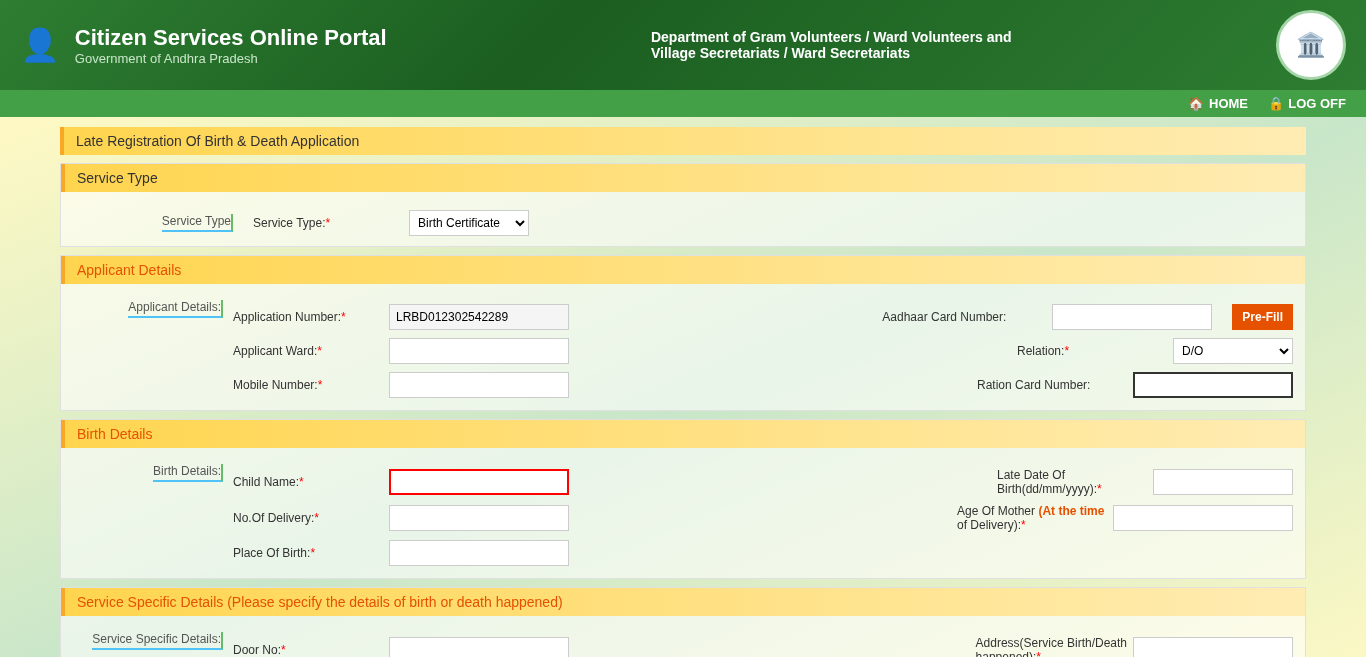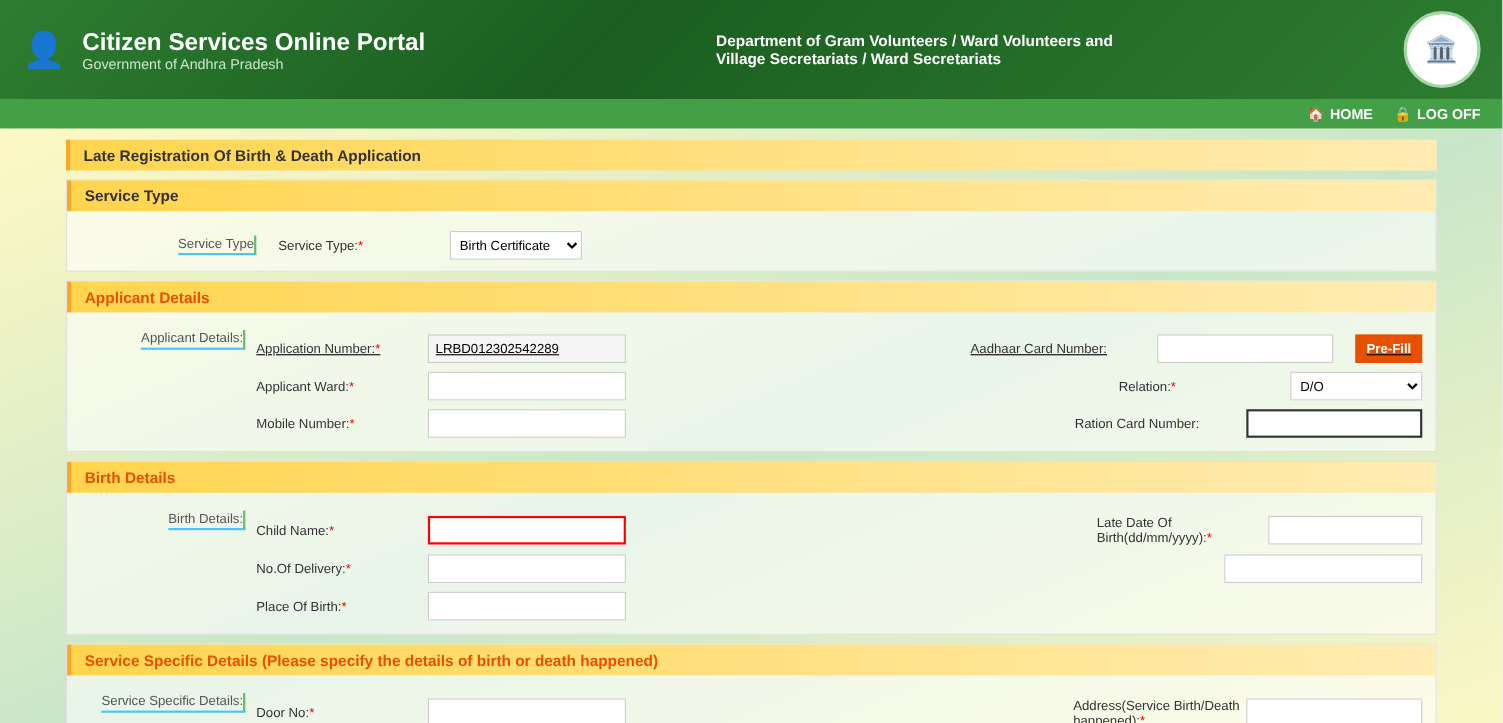--- a/index.html
+++ b/index.html
@@ -70,21 +70,21 @@
       background: linear-gradient(to bottom right, #fff9c4, #c8e6c9, #fff9c4);
       padding: 10px 60px;
       min-height: 550px;
     }
 
     
     .section-header {
       background: linear-gradient(to right, #ffd54f, #ffecb3);
       border-left: 4px solid #f9a825;
       padding: 6px 12px;
-      font-weight: bold;
+      font-weight: normal;
       font-size: 14px;
       color: #333;
       margin-bottom: 8px;
     }
 
     
     .form-section {
       background: rgba(255,255,255,0.6);
       border: 1px solid #e0e0e0;
       margin-bottom: 8px;
@@ -251,21 +251,21 @@
   <div class="form-section">
     <div class="section-header" style="color:#e65100;">
       <span>Applicant Details</span>
     </div>
     <div style="display:flex; padding:8px 12px; gap:0;">
       <div class="section-label-col">
         <span class="label-text">Applicant Details:</span>
       </div>
       <div style="flex:1;">
 
-        <div class="form-row" style="padding:4px 0;text-decoration:underline;">
+        <div class="form-row" style="padding:4px 0;">
           <div class="field-row" style="flex:1;">
             <span class="field-label">
               <span>Application Number:</span><span style="color:red;">*</span>
             </span>
             <input type="text" class="app-number-input" value="LRBD012302542289" style="">
           </div>
           <div class="field-row" style="flex:1; justify-content:flex-end; gap:20px;">
             <span class="field-label">
               <span>Aadhaar Card Number:</span>
             </span>
@@ -338,20 +338,25 @@
         </div>
 
         <div class="form-row" style="padding:4px 0;">
           <div class="field-row" style="flex:1;">
             <span class="field-label">
               <span>No.Of Delivery:</span><span style="color:red;">*</span>
             </span>
             <input type="text" style="width: 180px;">
           </div>
           <div class="field-row" style="flex:1; justify-content:flex-end; gap:6px;">
+            <span class="field-label">
+              <span>Age Of Mother</span>
+              <span style="color:#e65100; font-weight:bold;"> (At the time</span><br>
+              <span>of Delivery):</span><span style="color:red;">*</span>
+            </span>
             <input type="text" class="small-input" style="">
           </div>
         </div>
 
         <div class="form-row" style="padding:4px 0;">
           <div class="field-row" style="flex:1;">
             <span class="field-label">
               <span>Place Of Birth:</span><span style="color:red;">*</span>
             </span>
             <input type="text" style="width: 180px;">

